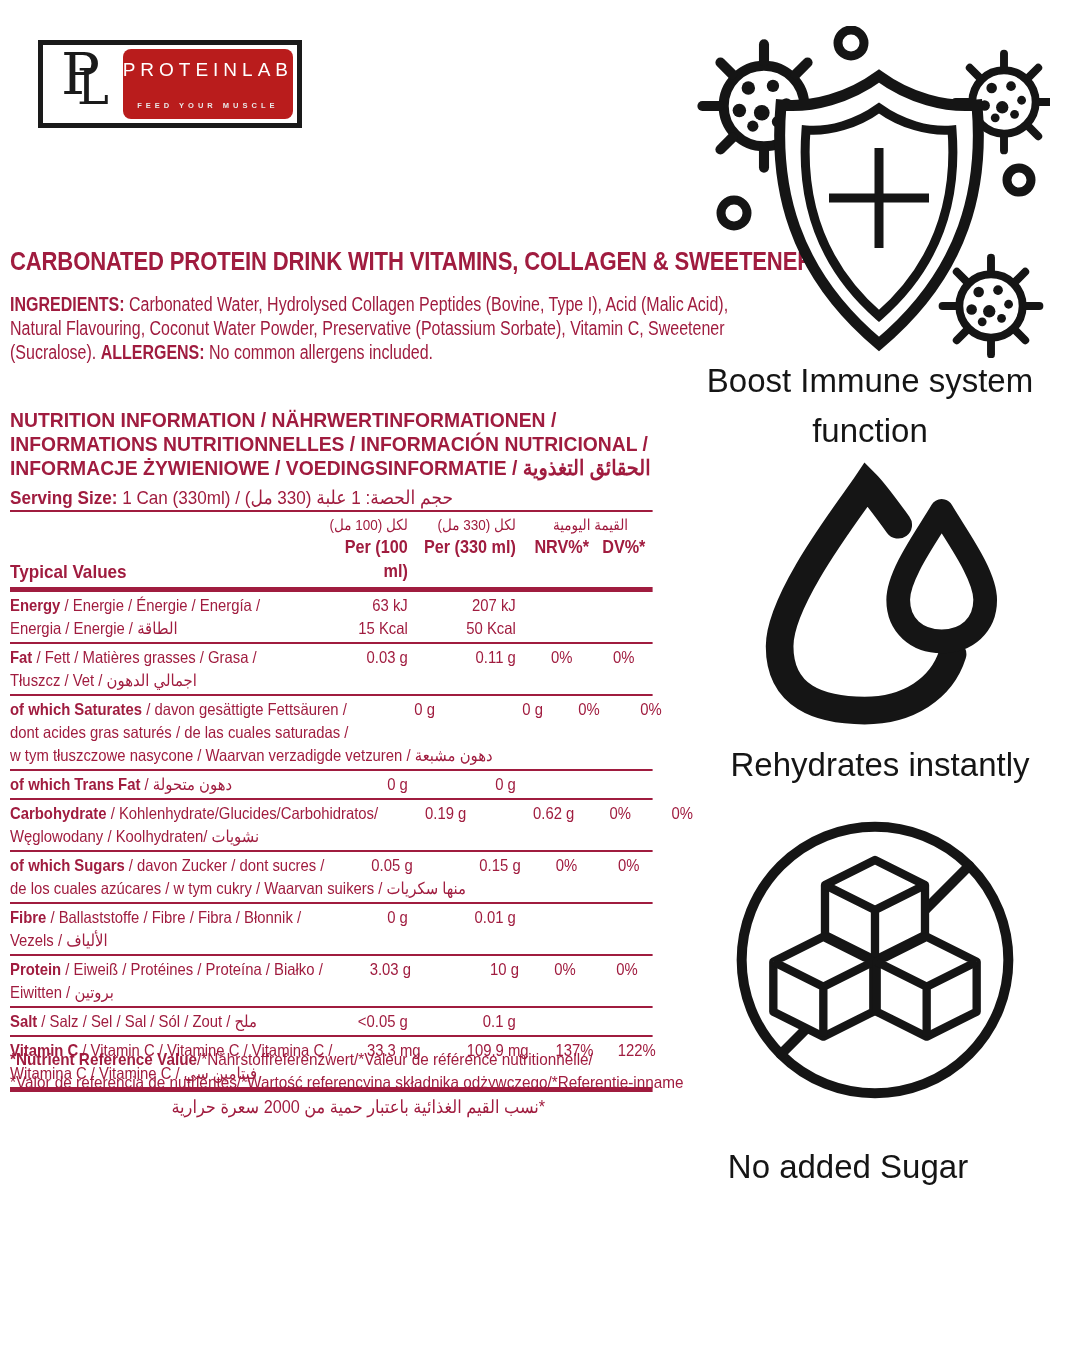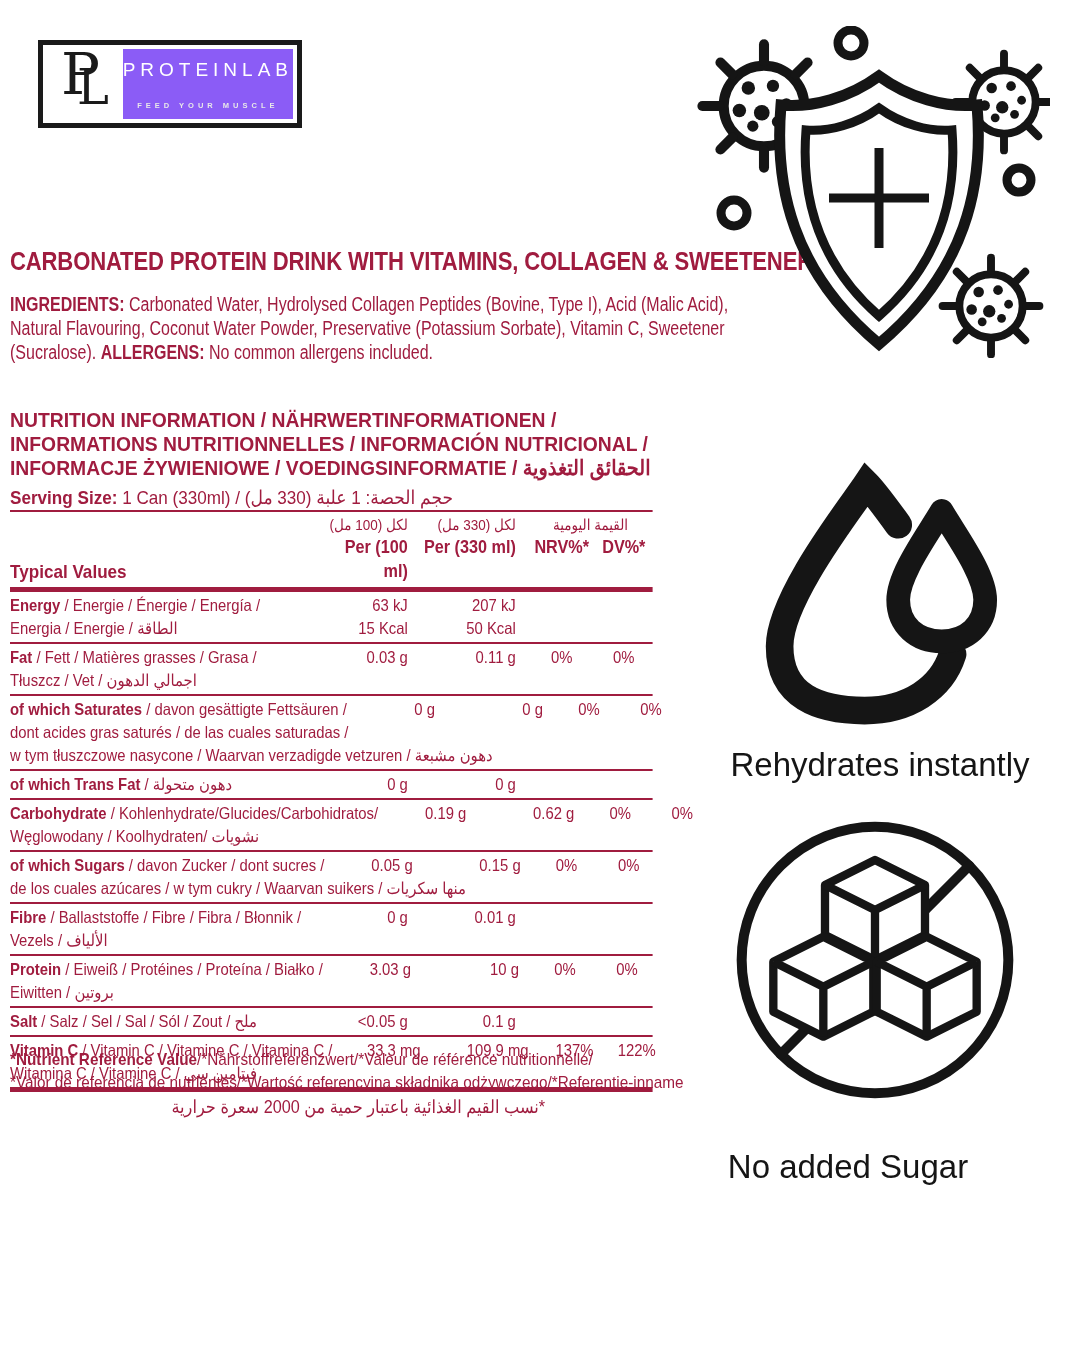--- a/index.html
+++ b/index.html
@@ -8,21 +8,21 @@
   }
   html,body{margin:0;padding:0;}
   body{width:1080px;height:1350px;background:#ffffff;font-family:"Liberation Sans",sans-serif;overflow:hidden;}
   .canvas{position:relative;width:1080px;height:1350px;background:#fff;}
 
   
   .logo{position:absolute;left:38px;top:40px;width:264px;height:88px;border:5px solid #1a1a1a;background:#fff;box-sizing:border-box;padding:4px;display:flex;}
   .logo-mono{width:78px;position:relative;background:#fff;font-family:"DejaVu Serif",serif;color:#1a1a1a;}
   .logo-mono .mp{position:absolute;left:14px;top:-4px;font-size:58px;line-height:1;}
   .logo-mono .ml{position:absolute;left:30px;top:14px;font-size:48px;line-height:1;}
-  .logo-right{flex:1;background:#8b5cf6;color:#fff;display:flex;flex-direction:column;align-items:center;justify-content:center;}
+  .logo-right{flex:1;background:#b91c1c;color:#fff;display:flex;flex-direction:column;align-items:center;justify-content:center;border-radius:8px;}
   .logo-name{font-size:19px;letter-spacing:5px;font-weight:400;}
   .logo-tagline{font-size:7.5px;letter-spacing:4px;font-weight:700;margin-top:20px;color:#e8e8e8;}
   .title{position:absolute;left:10px;top:246px;font-size:26px;font-weight:700;color:var(--accent);white-space:nowrap;transform:scaleX(.85);transform-origin:left top;letter-spacing:-.2px;}
   .ingredients{position:absolute;left:10px;top:292px;width:900px;font-size:19.5px;line-height:24px;color:var(--accent);transform:scaleX(.82);transform-origin:left top;}
   .ingredients b{font-weight:700;}
   .nutri-heading{position:absolute;left:10px;top:408px;font-size:21px;font-weight:700;color:var(--accent);line-height:24px;white-space:nowrap;transform:scaleX(.92);transform-origin:left top;}
   .serving{position:absolute;left:10px;top:486px;font-size:19px;color:var(--accent);white-space:nowrap;transform:scaleX(.9);transform-origin:left top;}
   .serving b{font-weight:700;}
 
   
@@ -316,20 +316,21 @@
       <circle cx="157" cy="17" r="13" stroke-width="9"></circle>
       <circle cx="325" cy="154" r="12" stroke-width="9"></circle>
       <path d="M185,50 C215,72 252,82 283,79 C290,160 272,245 185,318 C98,245 80,160 87,79 C118,82 155,72 185,50 Z" stroke-width="11" fill="#ffffff"></path>
       <path d="M185,82 C207,98 235,106 258,104 C263,168 248,235 185,290 C122,235 107,168 112,104 C135,106 163,98 185,82 Z" stroke-width="9"></path>
       <g stroke-width="9" stroke-linecap="butt">
         <line x1="135" y1="172" x2="235" y2="172"></line>
         <line x1="185" y1="122" x2="185" y2="222"></line>
       </g>
     </svg>
   </div>
+  <div class="feature-caption" id="cap-immune">Boost Immune system function</div>
 
   <div class="icon-abs" id="icon-drops">
     <svg width="252" height="278" viewBox="0 0 255 278" fill="none" stroke="#151515" stroke-linecap="round">
       <path d="M152,74 C136,52 122,35 120,33 C104,57 32,148 32,197 C32,248 72,262 118,262 C162,262 196,240 207,205" stroke-width="28"></path>
       <path d="M196,60 C182,84 152,124 152,150 C152,176 171,192 196,192 C221,192 240,176 240,150 C240,124 210,84 196,60 Z" stroke-width="24" stroke-linejoin="round"></path>
     </svg>
   </div>
   <div class="feature-caption" id="cap-drops">Rehydrates instantly</div>
 
   <div class="icon-abs" id="icon-nosugar">

